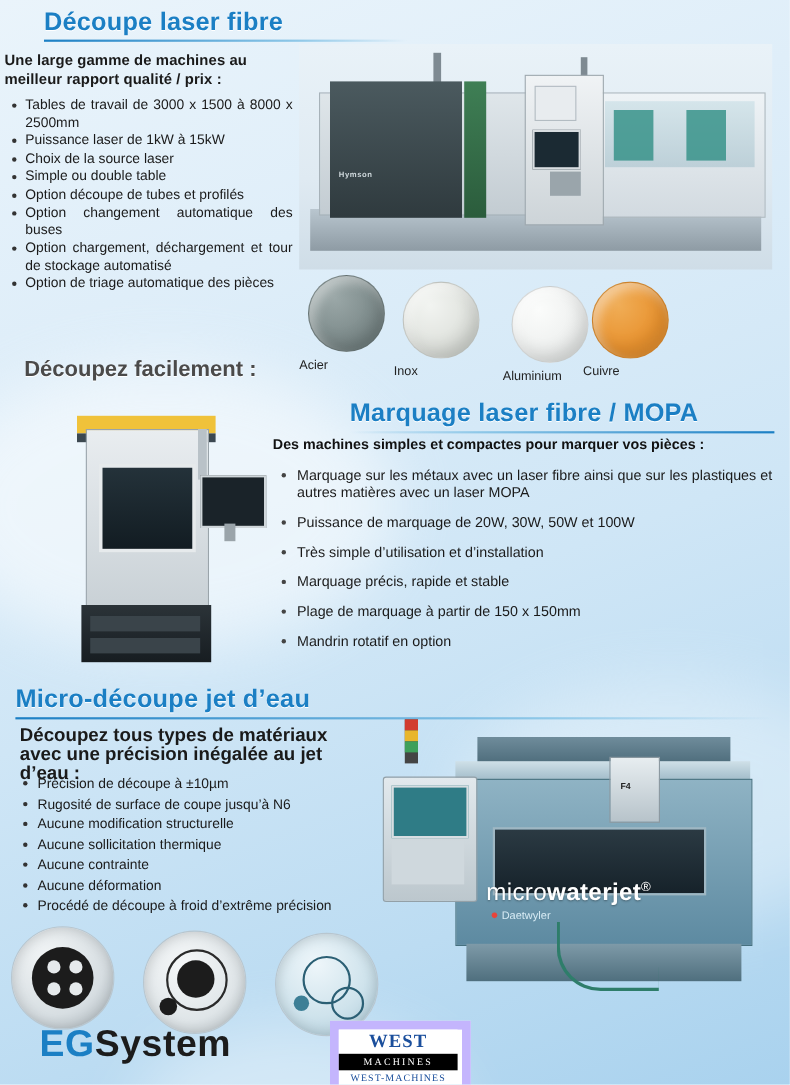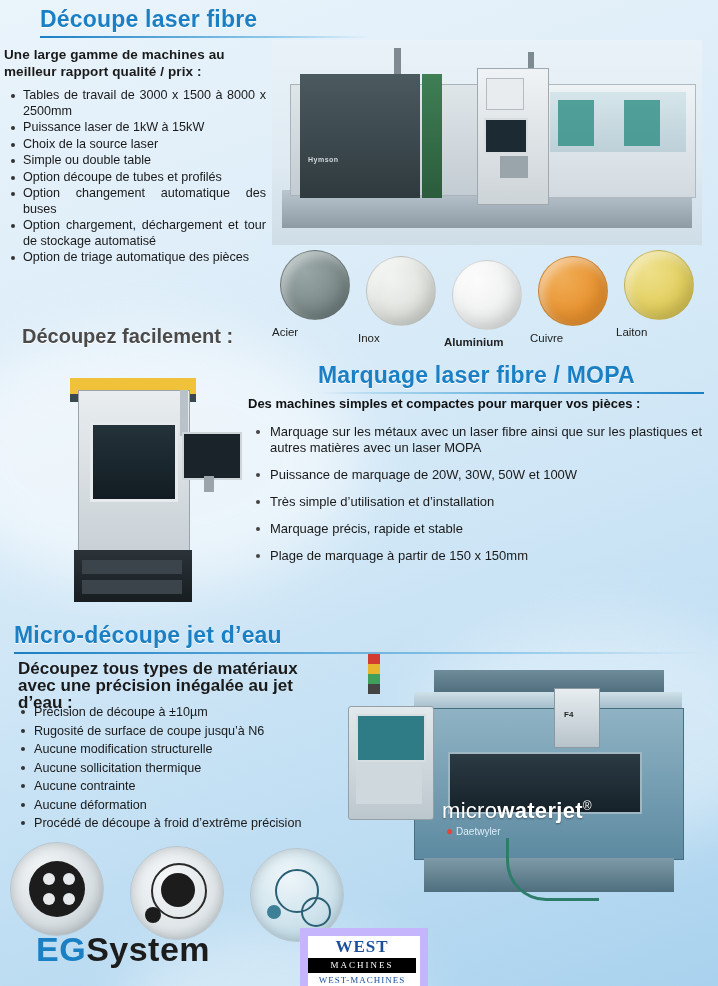--- a/index.html
+++ b/index.html
@@ -186,49 +186,46 @@
 
 <div id="materials">
   <div class="swatch-wrap" style="left:0px;top:0;">
     <div class="swatch" style="background:radial-gradient(circle at 35% 30%,#9aa7a7,#7c8a8a 60%,#5e6c6c);"></div>
     <div class="swatch-label">Acier</div>
   </div>
   <div class="swatch-wrap" style="left:86px;top:6px;">
     <div class="swatch" style="background:radial-gradient(circle at 35% 30%,#f2f4f1,#dfe2dd 60%,#c3c8c2);"></div>
     <div class="swatch-label">Inox</div>
   </div>
-  <div class="swatch-wrap" style="left:172px;top:10px;font-weight:bold;">
+  <div class="swatch-wrap" style="left:185px;top:10px;">
     <div class="swatch" style="background:radial-gradient(circle at 35% 30%,#fbfcfb,#eef0ef 60%,#d6dad8);"></div>
     <div class="swatch-label">Aluminium</div>
   </div>
   <div class="swatch-wrap" style="left:258px;top:6px;">
     <div class="swatch" style="background:radial-gradient(circle at 35% 30%,#f0ad56,#e8922f 60%,#c9762018);background-color:#e8922f;"></div>
     <div class="swatch-label">Cuivre</div>
-  </div>
-  <div class="swatch-wrap" style="left:344px;top:0px;">
-    <div class="swatch" style="background:radial-gradient(circle at 35% 30%,#eee08a,#e2cf5e 60%,#c9b545);"></div>
-    <div class="swatch-label">Laiton</div>
   </div>
 </div>
 
 <div id="decoupez-facile">Découpez facilement :</div>
 
 <div id="sec-marquage">
   <div class="sec-title" style="text-align:left;">Marquage laser fibre / MOPA</div>
   <div class="rule" style="background:linear-gradient(270deg,#1b7fc4,#8fc8e8 70%,rgba(143,200,232,0));"></div>
 </div>
 
 <div id="marq-sub">Des machines simples et compactes pour marquer vos pièces :</div>
 
 <ul class="bul" id="marq-list">
   <li>Marquage sur les métaux avec un laser fibre ainsi que sur les plastiques et autres matières avec un laser MOPA</li>
   <li>Puissance de marquage de 20W, 30W, 50W et 100W</li>
   <li>Très simple d’utilisation et d’installation</li>
   <li>Marquage précis, rapide et stable</li>
   <li>Plage de marquage à partir de 150 x 150mm</li>
+  <li>Mandrin rotatif en option</li>
 </ul>
 
 <div id="marq-photo">
   <div class="m2-top"></div>
   <div class="m2-topdark"></div>
   <div class="m2-cab"></div>
   <div class="m2-win"></div>
   <div class="m2-arm"></div>
   <div class="m2-mon"></div>
   <div class="m2-monstand"></div>

